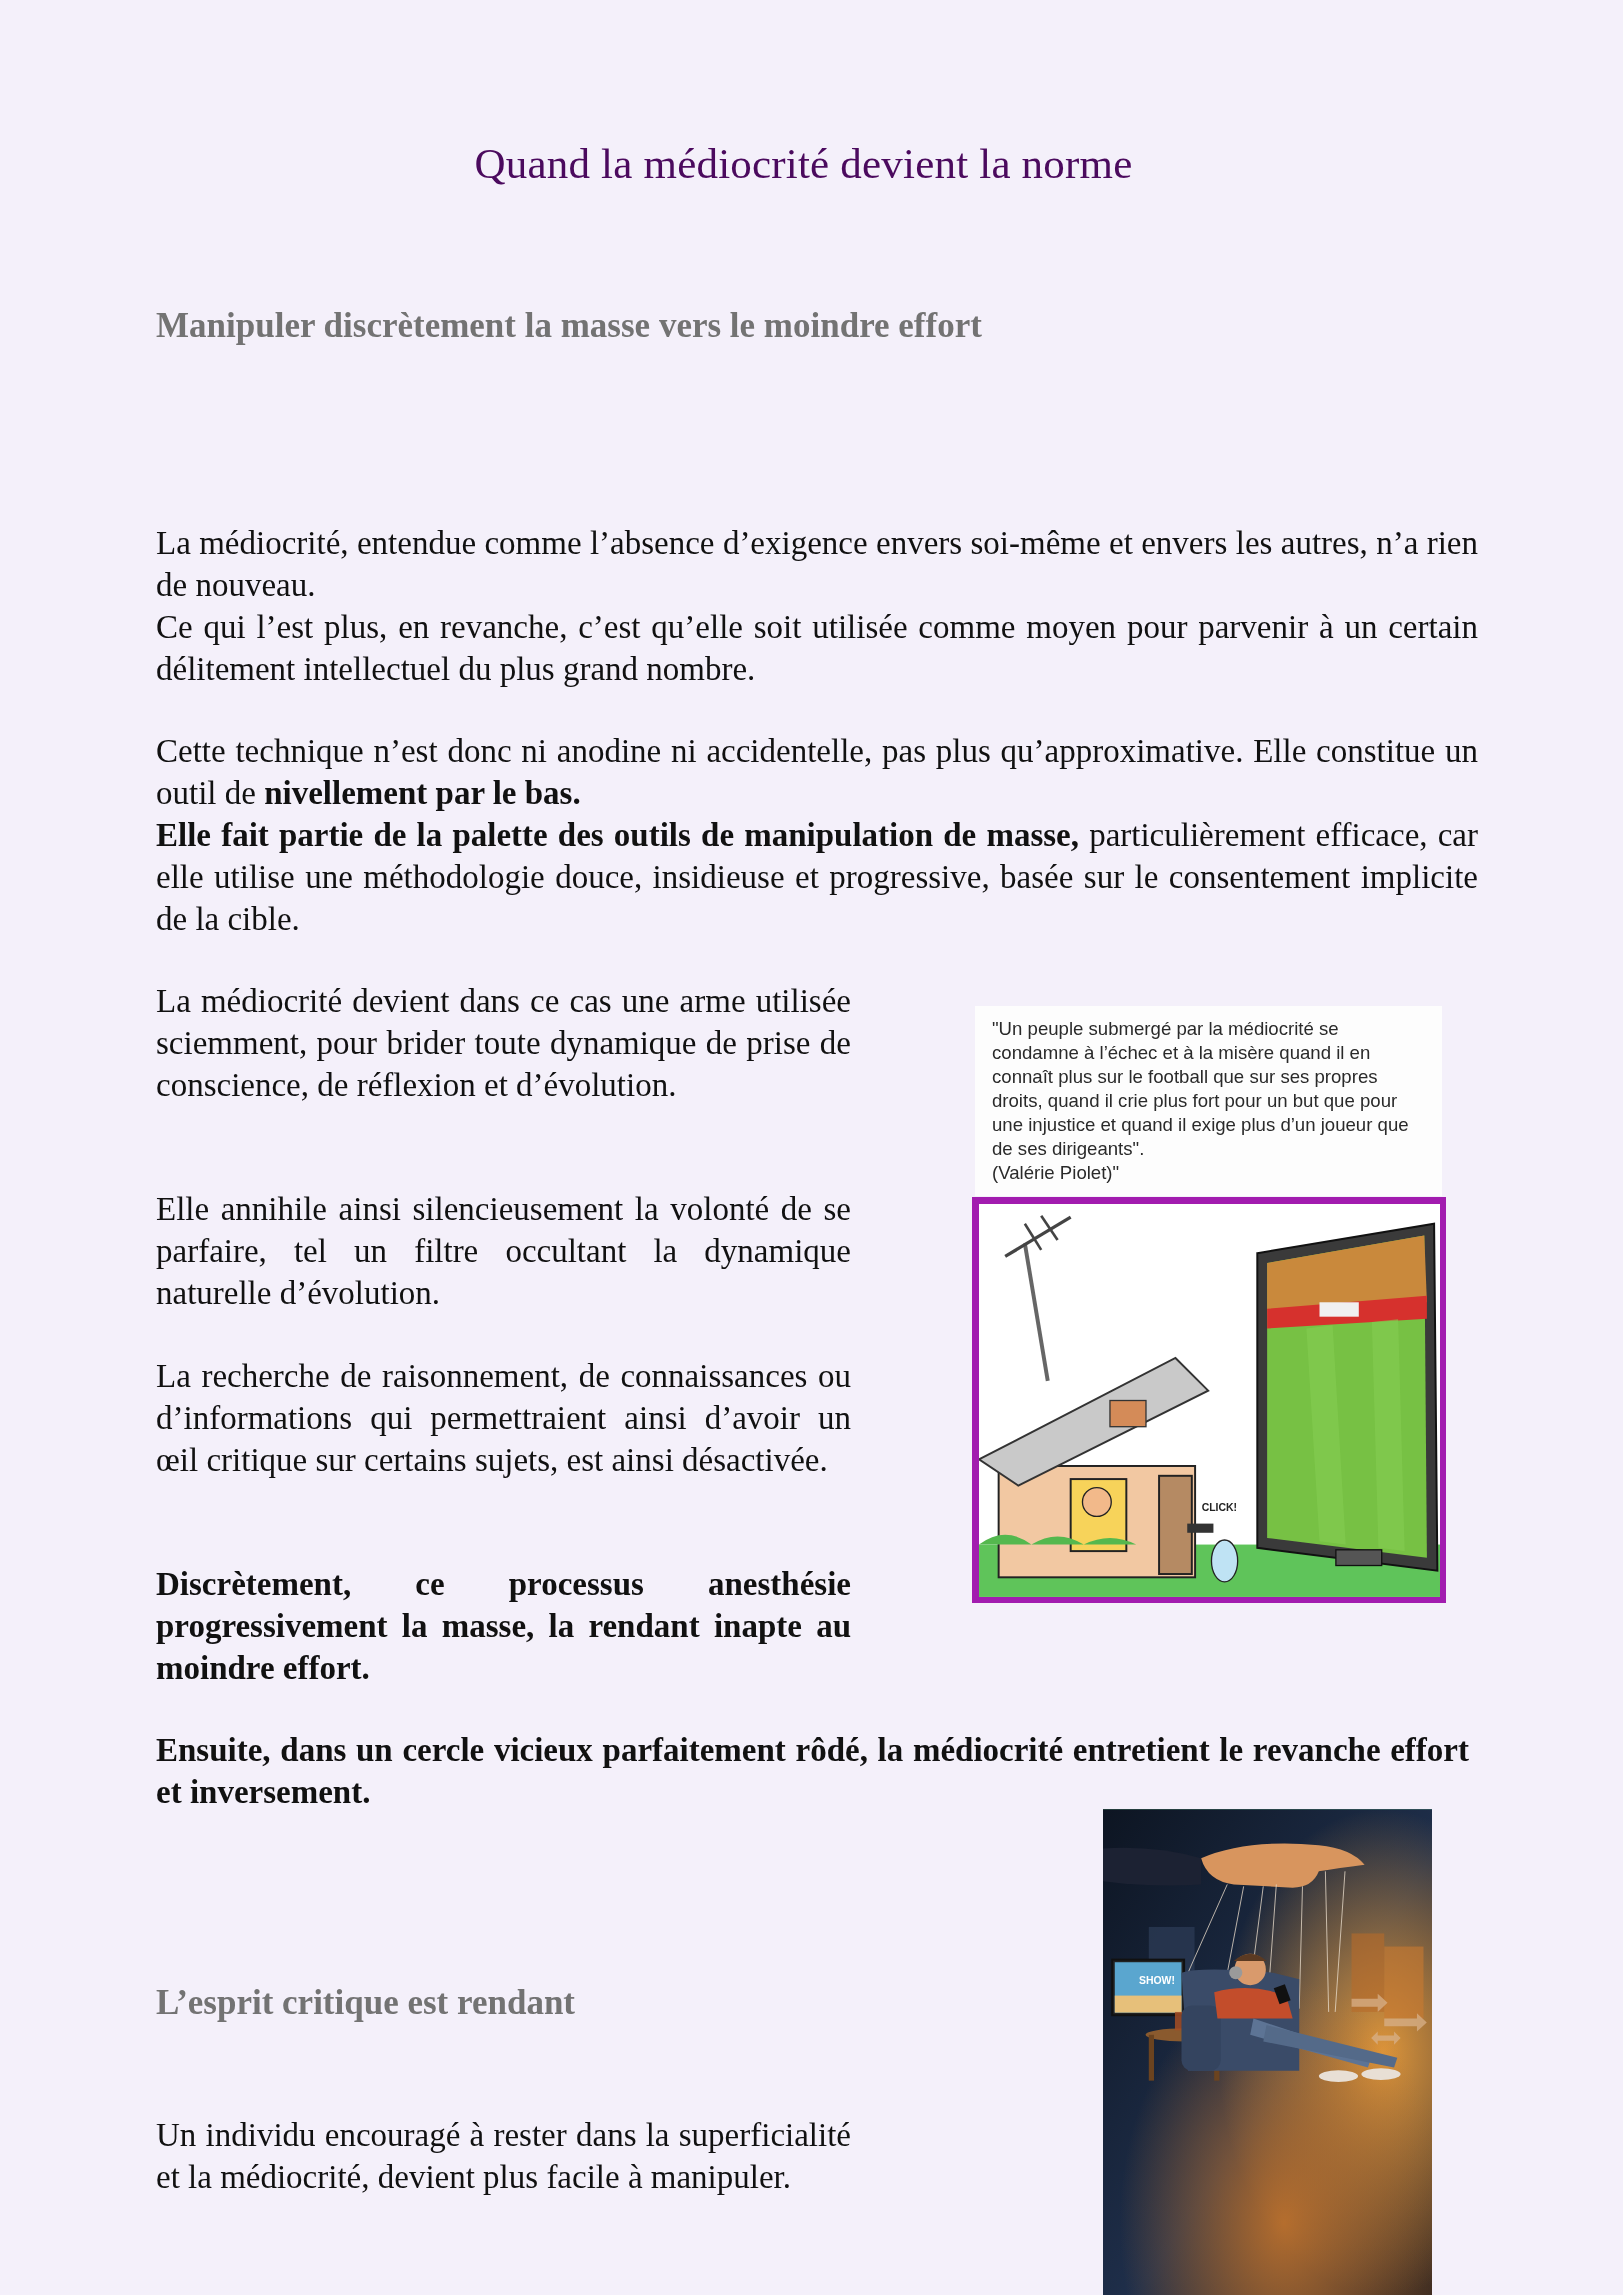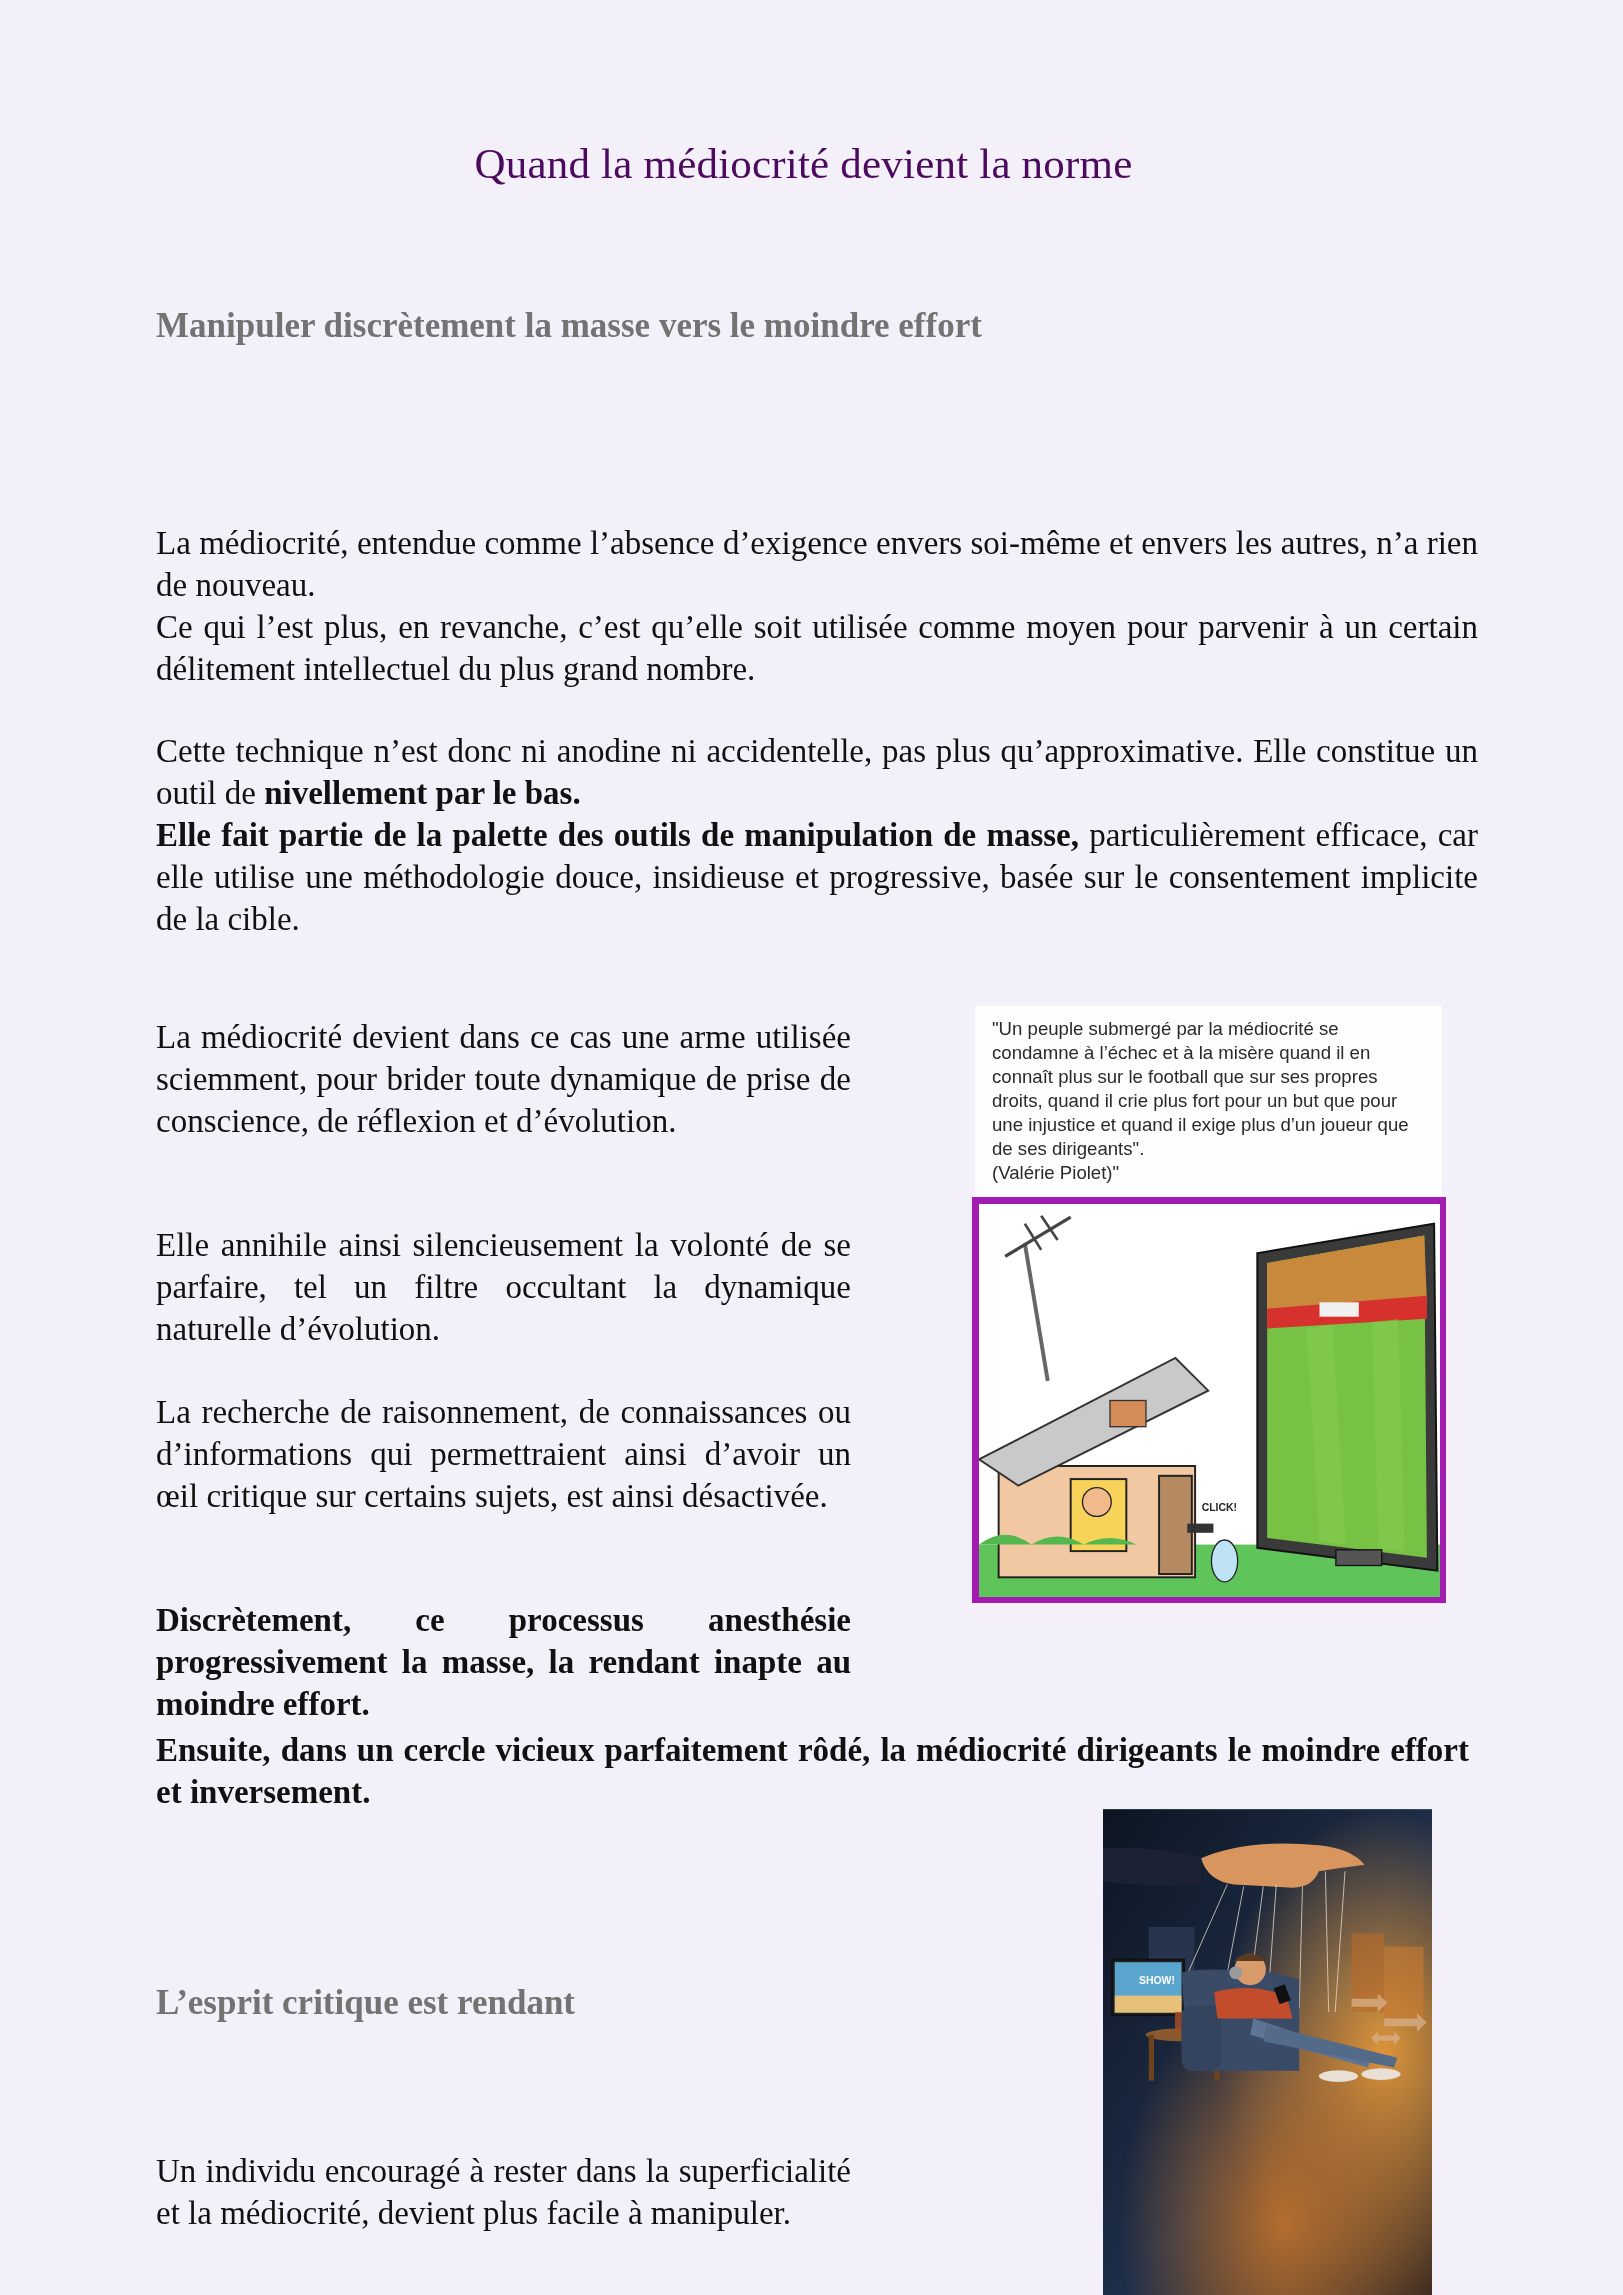--- a/index.html
+++ b/index.html
@@ -18,21 +18,21 @@
   }
   .h2 {
     position: absolute; left: 156px; font-weight: bold; font-size: 35px; margin: 0;
     font-family: "Liberation Serif", serif; color: #737373;
   }
   .para {
     position: absolute; left: 156px; margin: 0;
     font-size: 33px; line-height: 42px; text-align: justify;
   }
   .full { width: 1322px; }
-  .narrow { width: 695px; margin-top: 36px; }
+  .narrow { width: 695px; }
   .para b { font-weight: bold; }
   .quote-card {
     position: absolute; left: 975px; top: 1006px; width: 467px; height: 190px;
     background: #fdfdfd; box-sizing: border-box; padding: 10.5px 17px;
     font-family: "Liberation Sans", "DejaVu Sans", sans-serif;
     font-size: 18.6px; line-height: 24px; color: #2a2a2a;
   }
   .quote-card p { margin: 0; }
   .cartoon {
     position: absolute; left: 972px; top: 1197px; width: 474px; height: 406px;
@@ -62,21 +62,21 @@
   <p class="para full" style="top:730px;"><span>Cette technique n’est donc ni anodine ni accidentelle, pas plus qu’approximative. Elle constitue un outil de </span><b>nivellement par le bas.</b><br><b>Elle fait partie de la palette des outils de manipulation de masse,</b><span> particulièrement efficace, car elle utilise une méthodologie douce, insidieuse et progressive, basée sur le consentement implicite de la cible.</span></p>
 
   <p class="para narrow" style="top:980px;">La médiocrité devient dans ce cas une arme utilisée sciemment, pour brider toute dynamique de prise de conscience, de réflexion et d’évolution.</p>
 
   <p class="para narrow" style="top:1188px;">Elle annihile ainsi silencieusement la volonté de se parfaire, tel un filtre occultant la dynamique naturelle d’évolution.</p>
 
   <p class="para narrow" style="top:1563px; font-weight:bold;">Discrètement, ce processus anesthésie progressivement la masse, la rendant inapte au moindre effort.</p>
 
   <p class="para narrow" style="top:1355px;">La recherche de raisonnement, de connaissances ou d’informations qui permettraient ainsi d’avoir un œil critique sur certains sujets, est ainsi désactivée.</p>
 
-  <p class="para full" style="top:1729px; font-weight:bold; width:1313px;">Ensuite, dans un cercle vicieux parfaitement rôdé, la médiocrité dirigeants le moindre effort et inversement.</p>
+  <p class="para full" style="top:1729px; font-weight:bold; width:1313px;">Ensuite, dans un cercle vicieux parfaitement rôdé, la médiocrité entretient le revanche effort et inversement.</p>
 
   <div class="quote-card">
     <p>"Un peuple submergé par la médiocrité se condamne à l’échec et à la misère quand il en connaît plus sur le football que sur ses propres droits, quand il crie plus fort pour un but que pour une injustice et quand il exige plus d’un joueur que de ses dirigeants".</p>
     <p>(Valérie Piolet)"</p>
   </div>
 
   <div class="cartoon">
     <div class="cartoon-inner">
       <svg width="461" height="393" viewBox="0 0 704 600">
 

